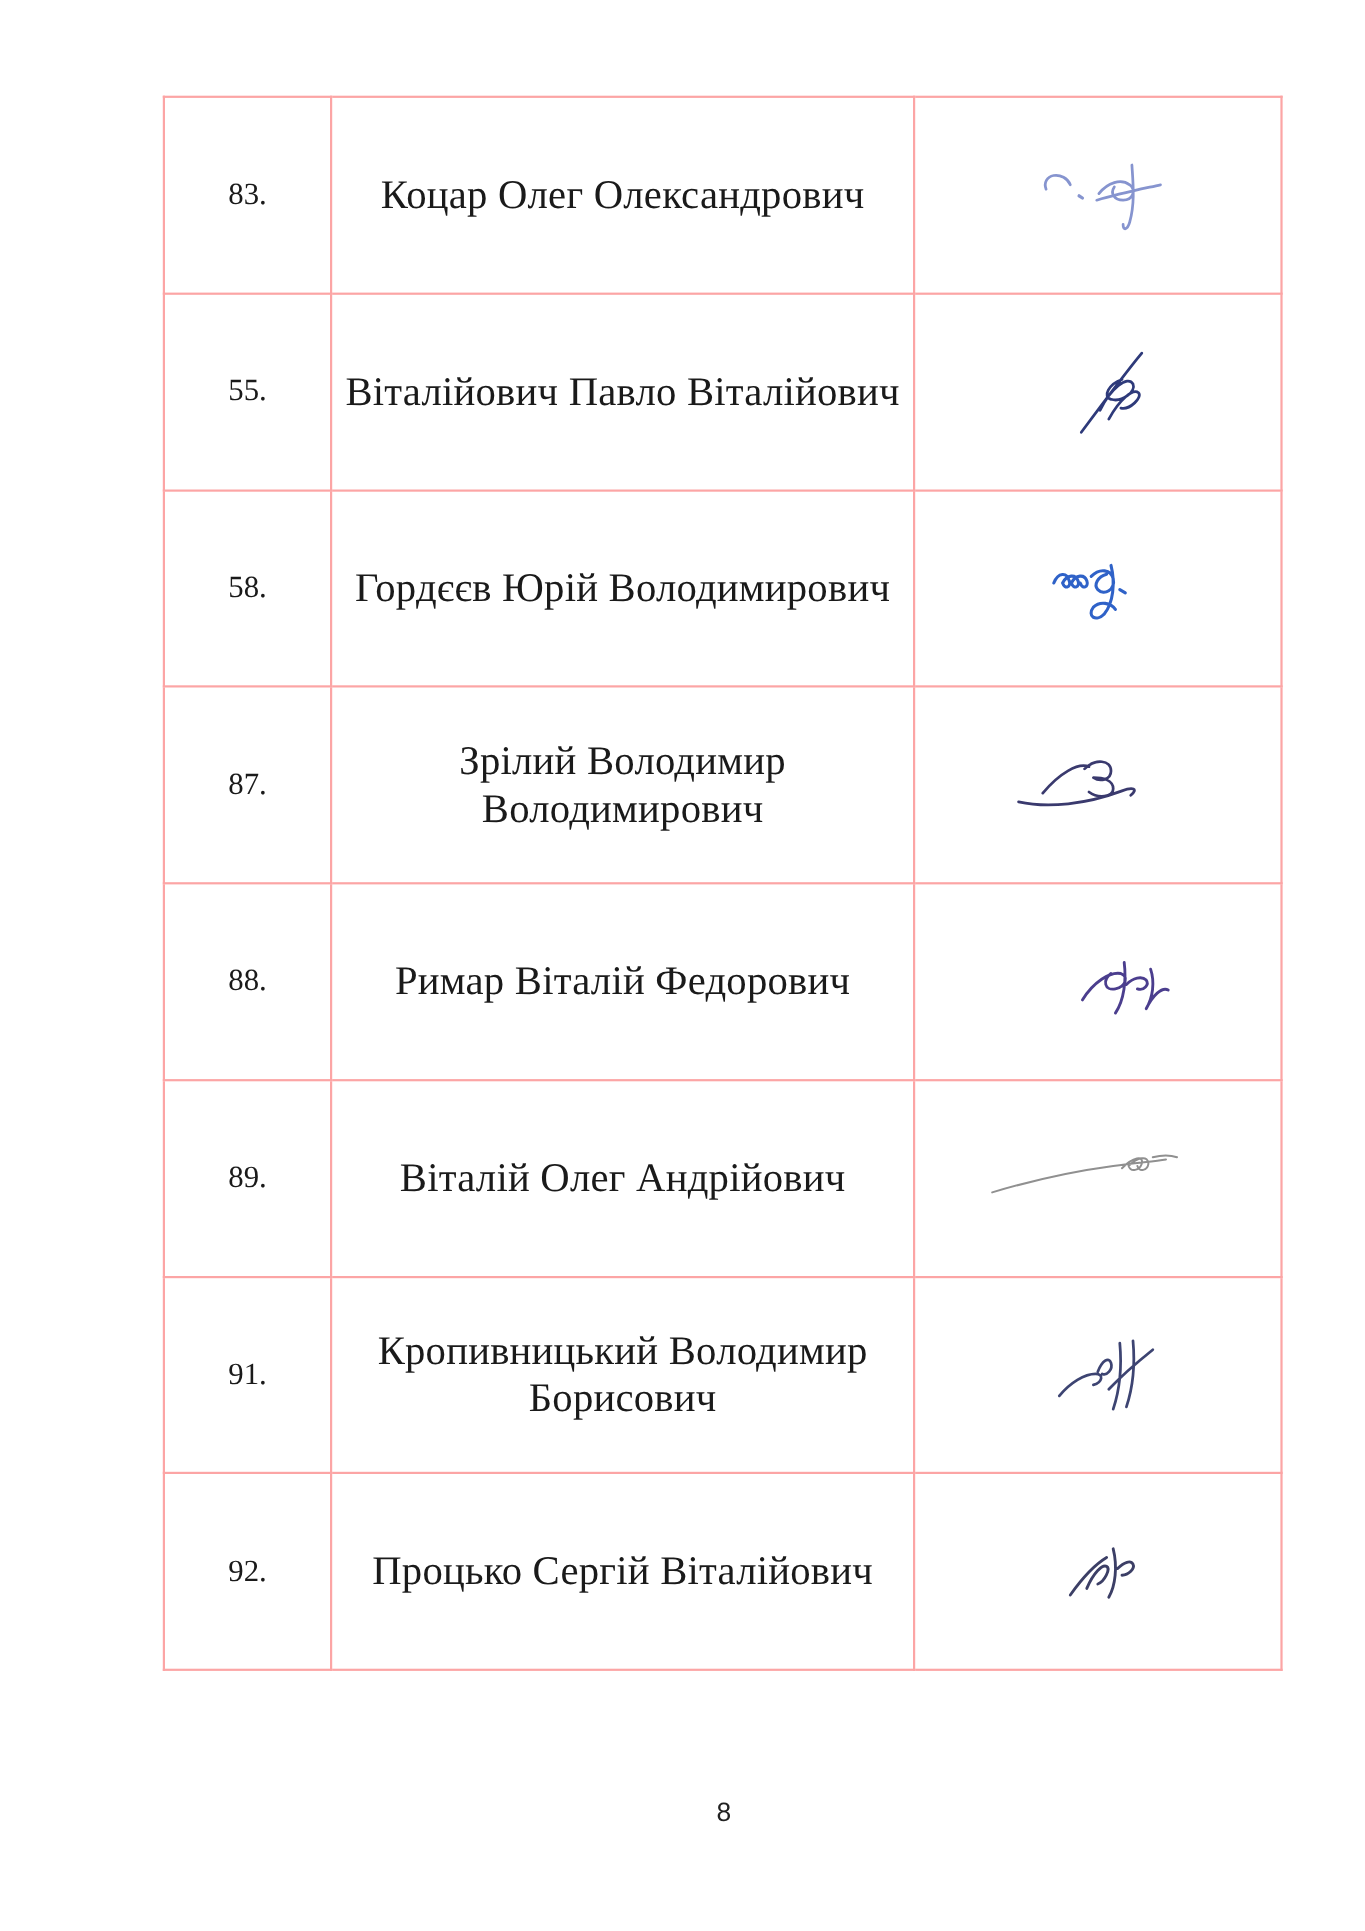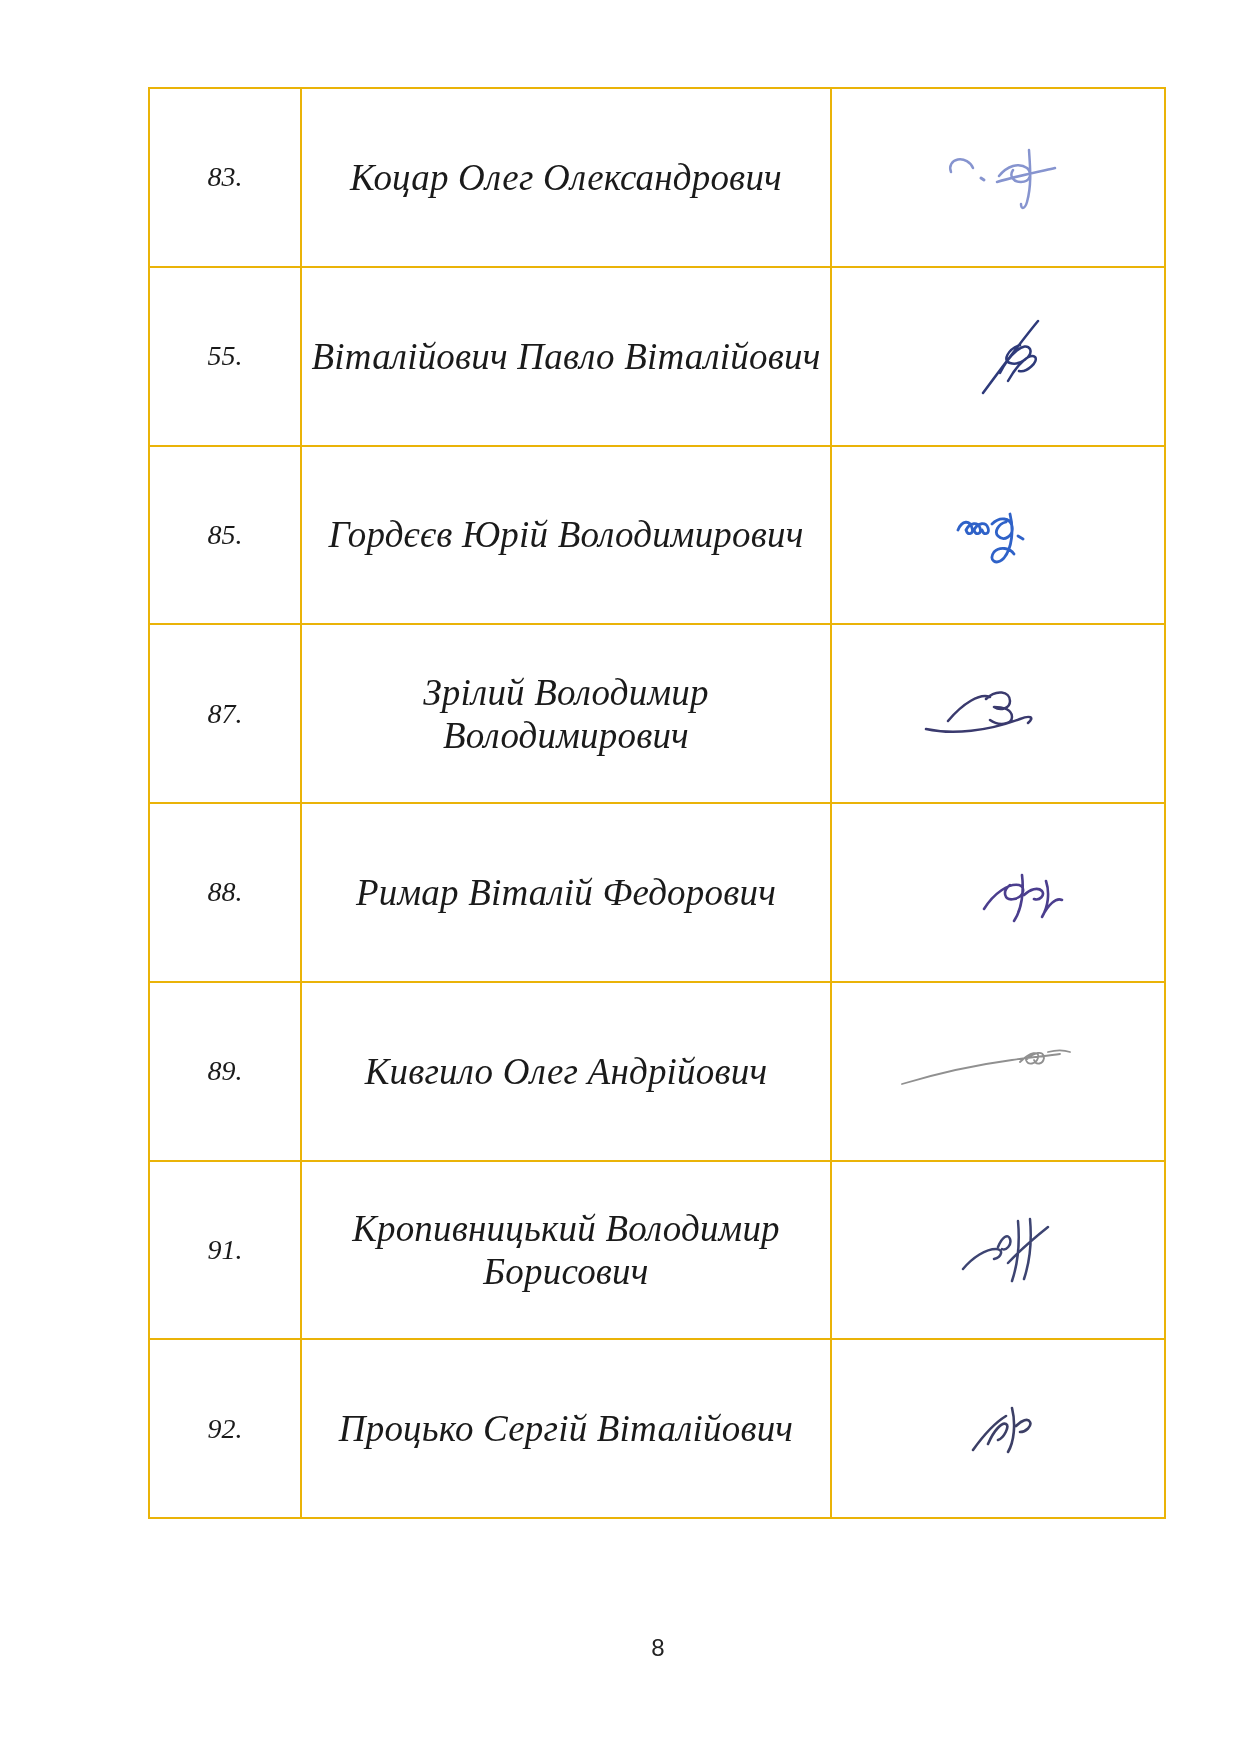--- a/index.html
+++ b/index.html
@@ -12,22 +12,21 @@
   }
   .page{position:absolute;inset:0;}
   table.roster{
     position:absolute;
     left:148px;top:87px;
     width:1004px;height:1432px;
     border-collapse:collapse;
     table-layout:fixed;
   }
   table.roster, table.roster td{
-    border:2px solid #eab308;
-    font-style:italic;
+    border:2px solid #fca5a5;
   }
   table.roster td{height:119px;vertical-align:middle;background:#fff;}
   td.num{
     width:148px;
     text-align:center;
     font-size:28px;
   }
   td.name{
     width:526px;
     text-align:center;
@@ -78,21 +77,21 @@
         <td class="num">55.</td>
         <td class="name">Віталійович Павло Віталійович</td>
         <td class="sig">
           <svg width="220" height="90" viewBox="0 0 220 90">
             <path class="ink" stroke-width="2.5" d="M95 82 C115 55 135 28 150 10 M112 62 C122 42 137 30 142 38 C145 45 132 55 122 52 C114 50 120 38 132 34 M120 70 C130 52 142 42 147 46 C151 50 139 62 131 60" stroke="#2e3a7a"></path>
           </svg>
         </td>
       </tr>
 
       <tr>
-        <td class="num">85.</td>
+        <td class="num">58.</td>
         <td class="name">Гордєєв Юрій Володимирович</td>
         <td class="sig">
           <svg width="220" height="90" viewBox="0 0 220 90">
             <path class="ink" stroke-width="2.8" d="M70 40 C74 30 82 30 84 38 C86 44 80 46 78 40 C82 32 90 32 92 38 C94 44 88 46 86 40 C90 32 98 32 100 38 C102 44 96 46 94 40 M104 34 C112 26 122 28 124 36 C126 46 116 52 110 46 C106 42 110 34 118 32 M122 24 C126 40 124 58 116 68 C108 76 100 70 106 62 C112 56 122 58 126 64 M130 46 l5 3" stroke="#2f62c8"></path>
           </svg>
         </td>
       </tr>
 
 
       <tr>
@@ -110,21 +109,21 @@
         <td class="name">Римар Віталій Федорович</td>
         <td class="sig">
           <svg width="220" height="90" viewBox="0 0 220 90">
             <path class="ink" stroke-width="2.6" d="M78 62 C88 46 103 36 113 38 C120 40 118 50 108 52 C98 54 96 44 104 38 M116 28 C118 44 116 62 108 74 M118 48 C124 42 132 40 136 44 C139 48 134 54 128 52 M140 34 C144 46 142 60 136 70 C142 58 150 50 156 53" stroke="#4b3e8e"></path>
           </svg>
         </td>
       </tr>
 
       <tr>
         <td class="num">89.</td>
-        <td class="name">Кивгило Олег Андрійович</td>
+        <td class="name">Віталій Олег Андрійович</td>
         <td class="sig">
           <svg width="220" height="90" viewBox="0 0 220 90">
             <path class="ink" stroke-width="1.8" d="M14 58 C54 46 94 38 124 34 C144 31 160 30 172 28 M132 36 C142 26 152 24 150 32 C148 38 140 40 138 34 C146 26 156 24 156 32 C155 38 148 40 146 34 M160 26 C168 24 176 24 182 26" stroke="#909090"></path>
           </svg>
         </td>
       </tr>
 
 
       <tr>
         <td class="num">91.</td>

